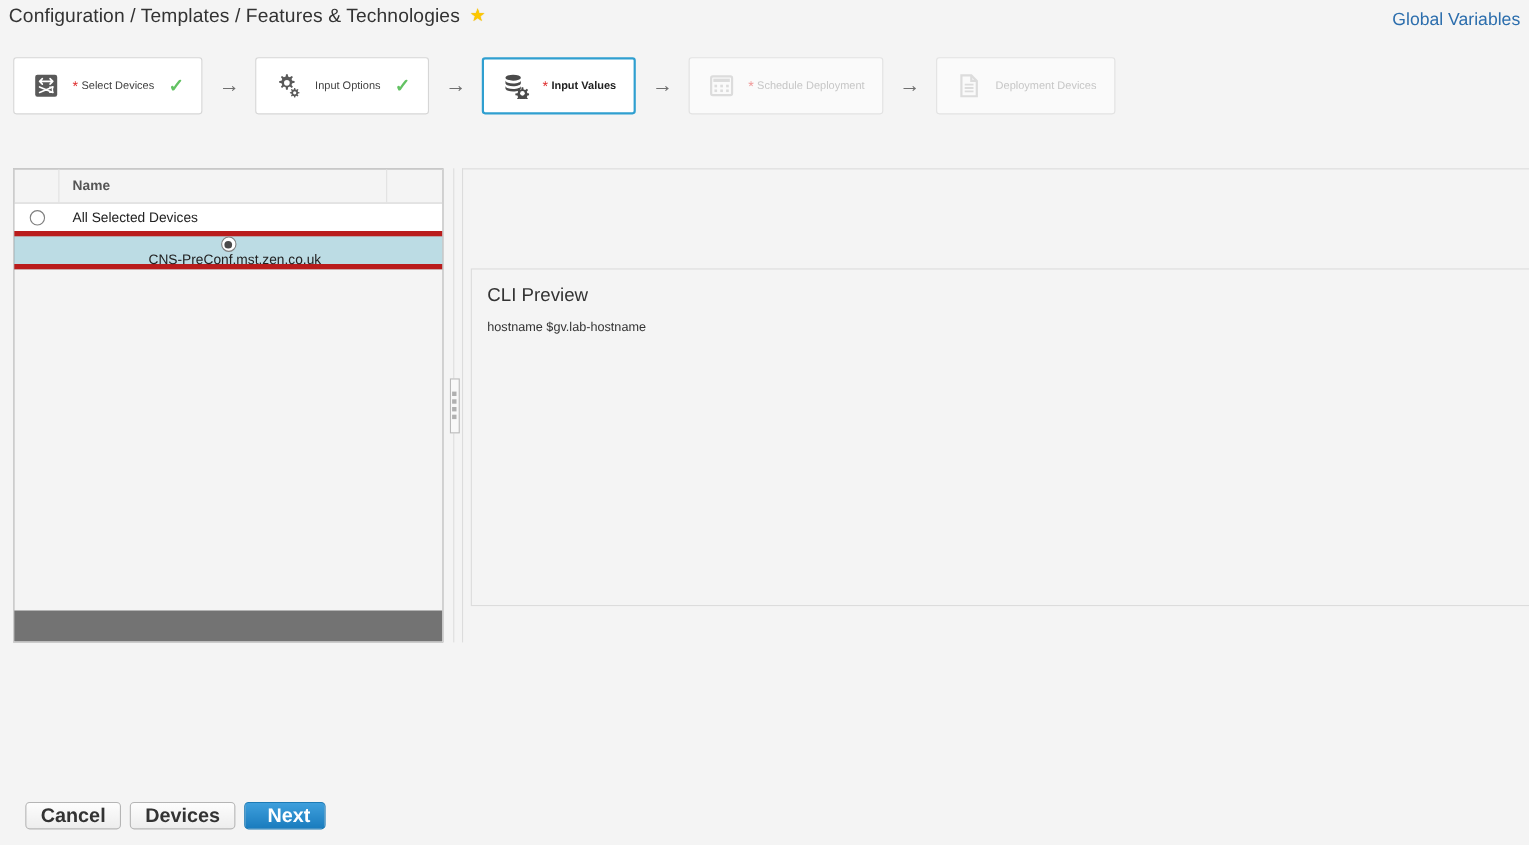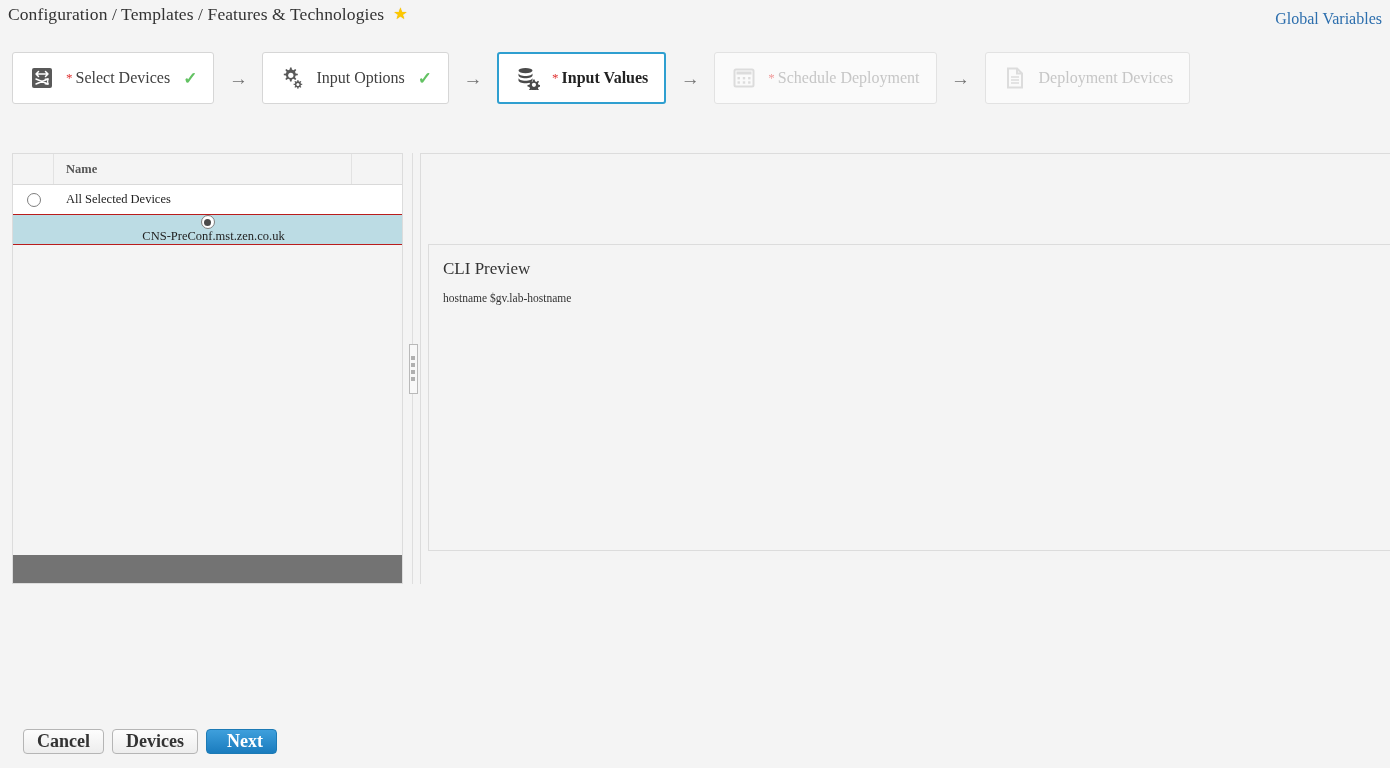--- a/index.html
+++ b/index.html
@@ -3,21 +3,21 @@
 <meta charset="utf-8">
 <style>
   * { box-sizing: border-box; }
   html, body {
     margin: 0; padding: 0;
     width: 1390px; height: 768px;
     background: #f4f4f4;
     font-family: "Liberation Sans", sans-serif;
     overflow: hidden;
   }
-  .page { position: relative; width: 1390px; height: 768px; font-family: Liberation Serif, serif; }
+  .page { position: relative; width: 1390px; height: 768px; }
 
   
   .topbar {
     position: absolute; left: 0; top: 0; width: 1390px; height: 34px;
   }
   .breadcrumb {
     position: absolute; left: 8px; top: 4px;
     font-size: 17.5px; color: #333; white-space: nowrap;
     letter-spacing: 0.1px;
   }
@@ -43,21 +43,21 @@
     padding: 0 16px;
   }
   .step.active { border: 2px solid #2f9fd0; }
   .step.disabled { background: #fafafa; border-color: #e2e2e2; }
   .step-icon {
     width: 26px; height: 26px; margin-right: 11px;
     display: flex; align-items: center; justify-content: center;
     flex: 0 0 auto;
   }
   .step-icon svg { display: block; }
-  .step-label { font-size: 16px; color: #404040; white-space: nowrap; }
+  .step-label { font-size: 10px; color: #404040; white-space: nowrap; }
   .step.active .step-label { font-weight: bold; color: #222; }
   .step.disabled .step-label { color: #c6c6c6; }
   .req { color: #e03131; margin-right: 3px; font-size: 13px; }
   .step.disabled .req { color: #f09a9a; }
   .check {
     margin-left: 13px; color: #63c263; font-size: 17px;
     font-weight: bold; line-height: 1;
   }
   .arrow {
     width: 48px; text-align: center;
@@ -81,21 +81,21 @@
     font-size: 12.5px; font-weight: bold; color: #555;
     border-right: 1px solid #e2e2e2; height: 100%;
     padding-left: 12px;
   }
   .gh-radio { width: 41px; padding: 0; border-right: 1px solid #e2e2e2; }
   .gh-name  { width: 298px; }
   .gh-spacer{ flex: 1; border-right: none; }
 
   .grid-row {
     display: flex; align-items: center; height: 30px;
-    background: #fff; border-bottom: 1px solid #b91c1c;
+    background: #fff; border-bottom: 5px solid #b91c1c;
     cursor: pointer;
   }
   .grid-row.selected { background: #bcdce4; flex-direction: column; }
   .cell-radio {
     width: 41px; display: flex; align-items: center; justify-content: center;
     flex: 0 0 auto;
   }
   .radio {
     width: 14px; height: 14px; border-radius: 50%;
     border: 1px solid #7e7e7e; background: #fff;

